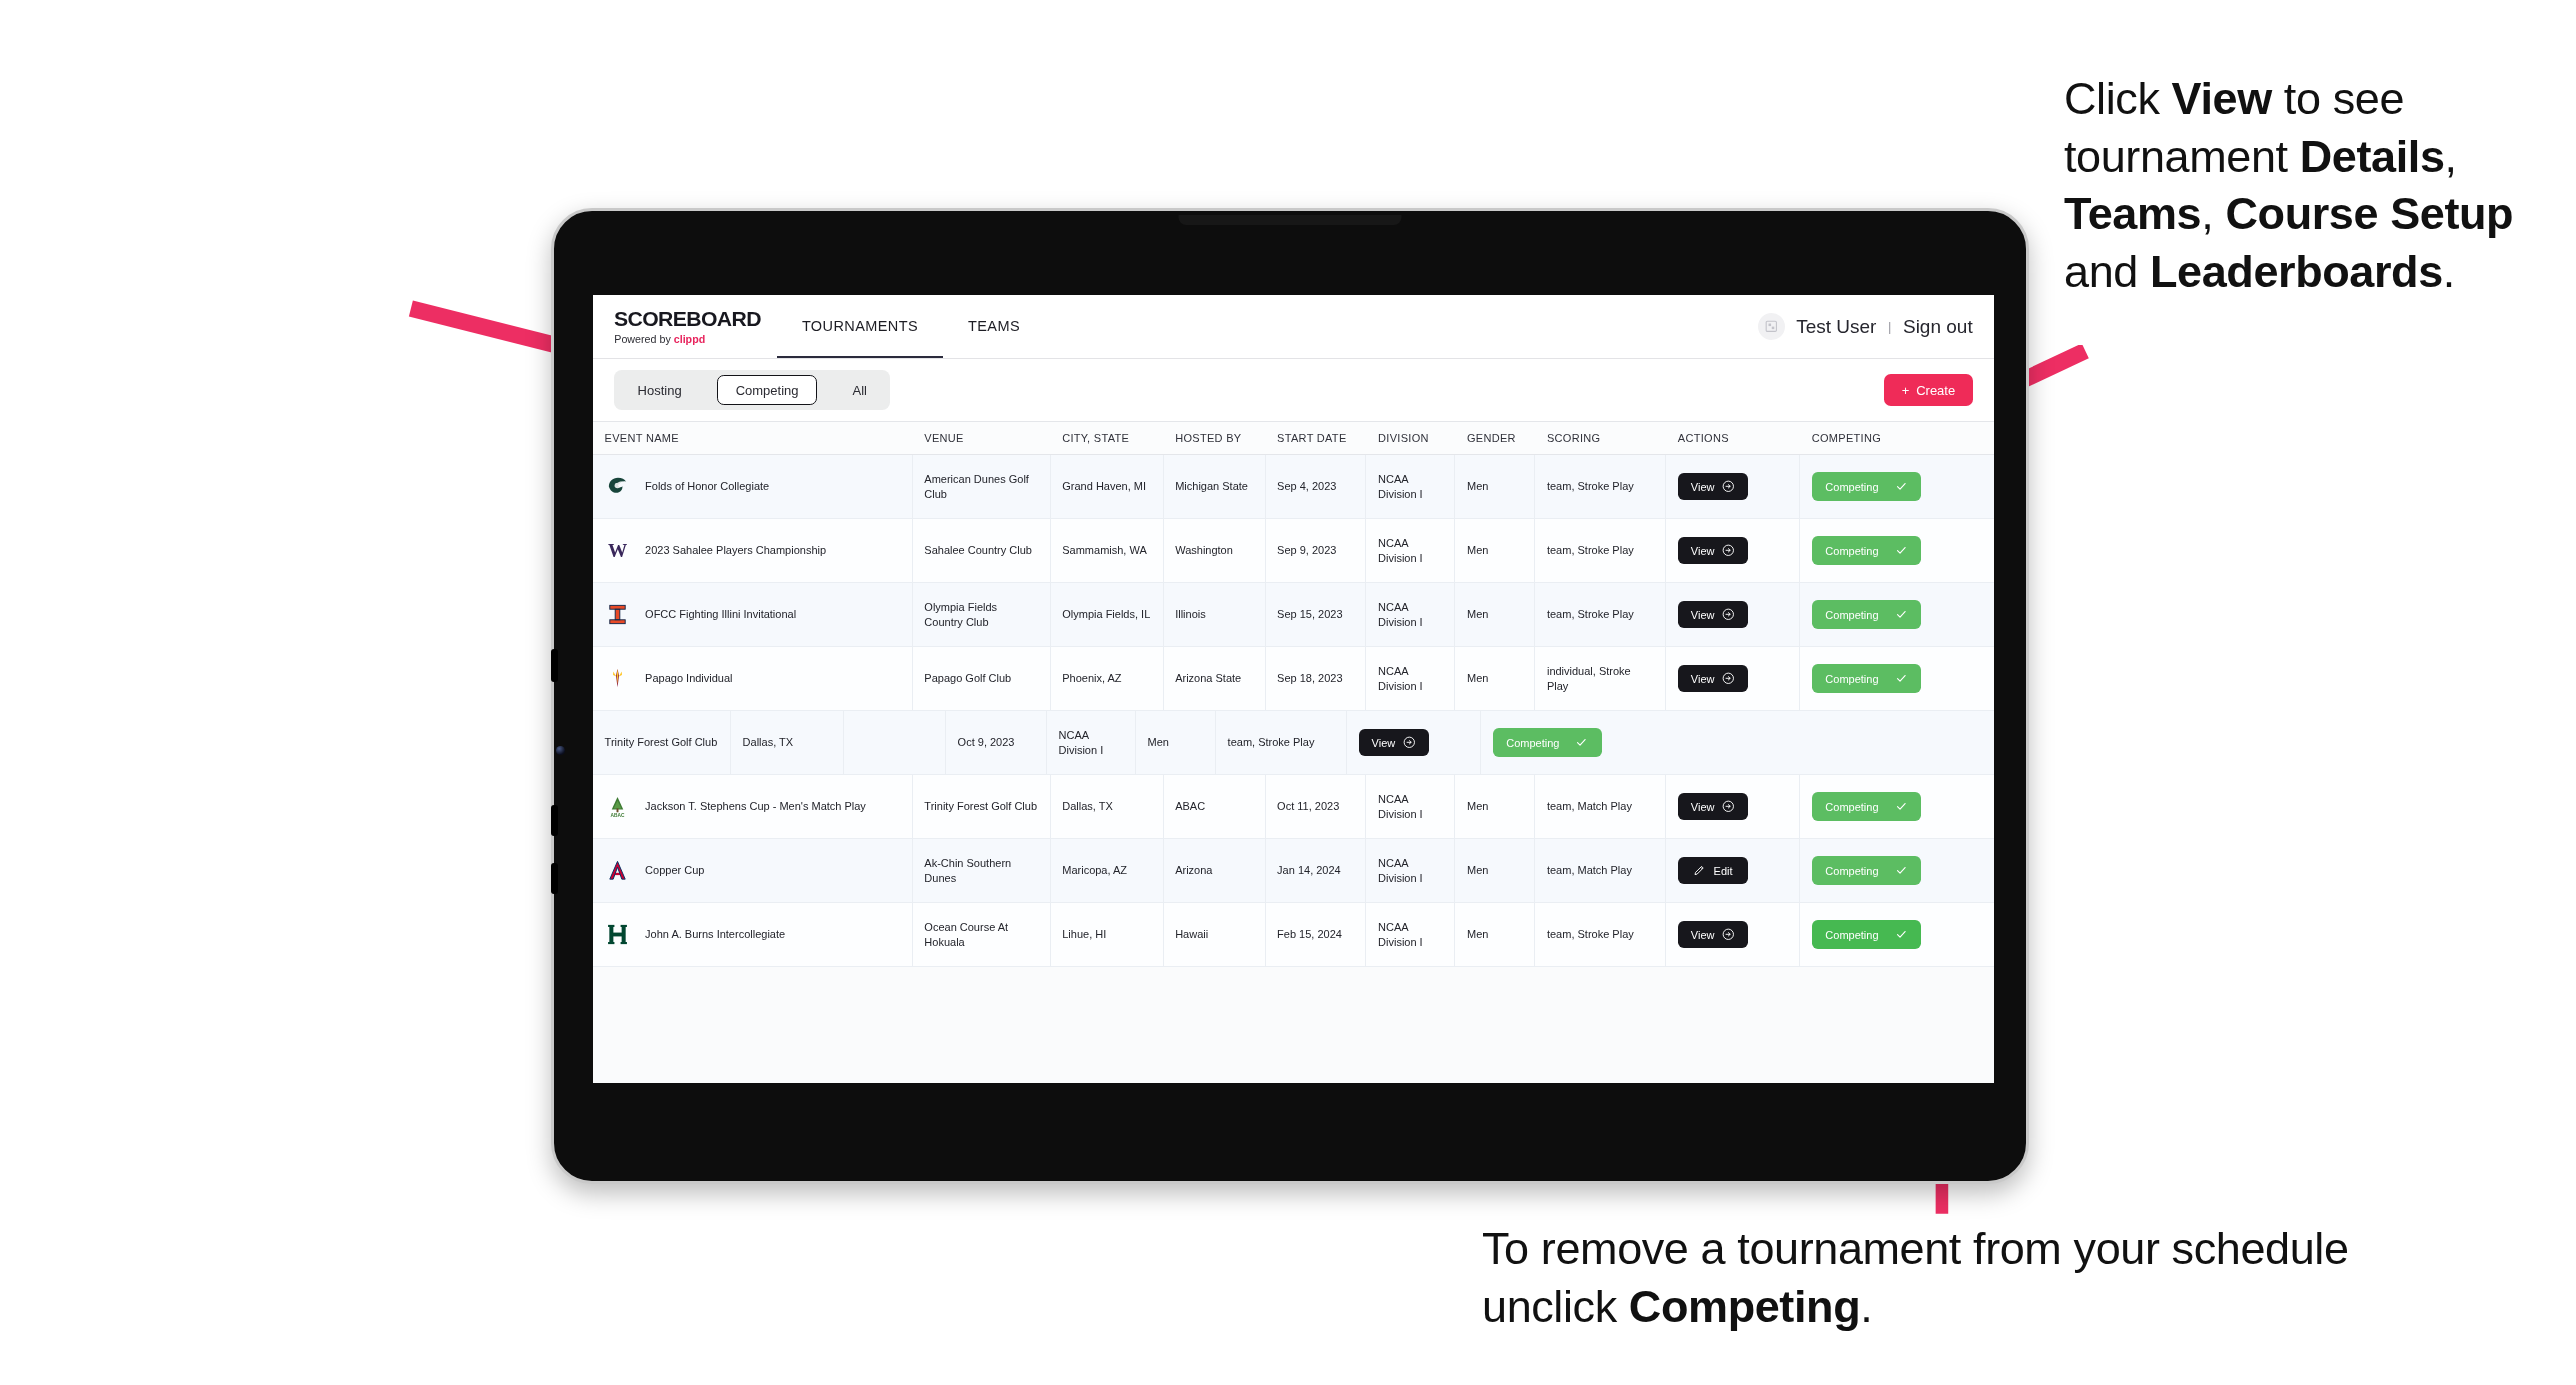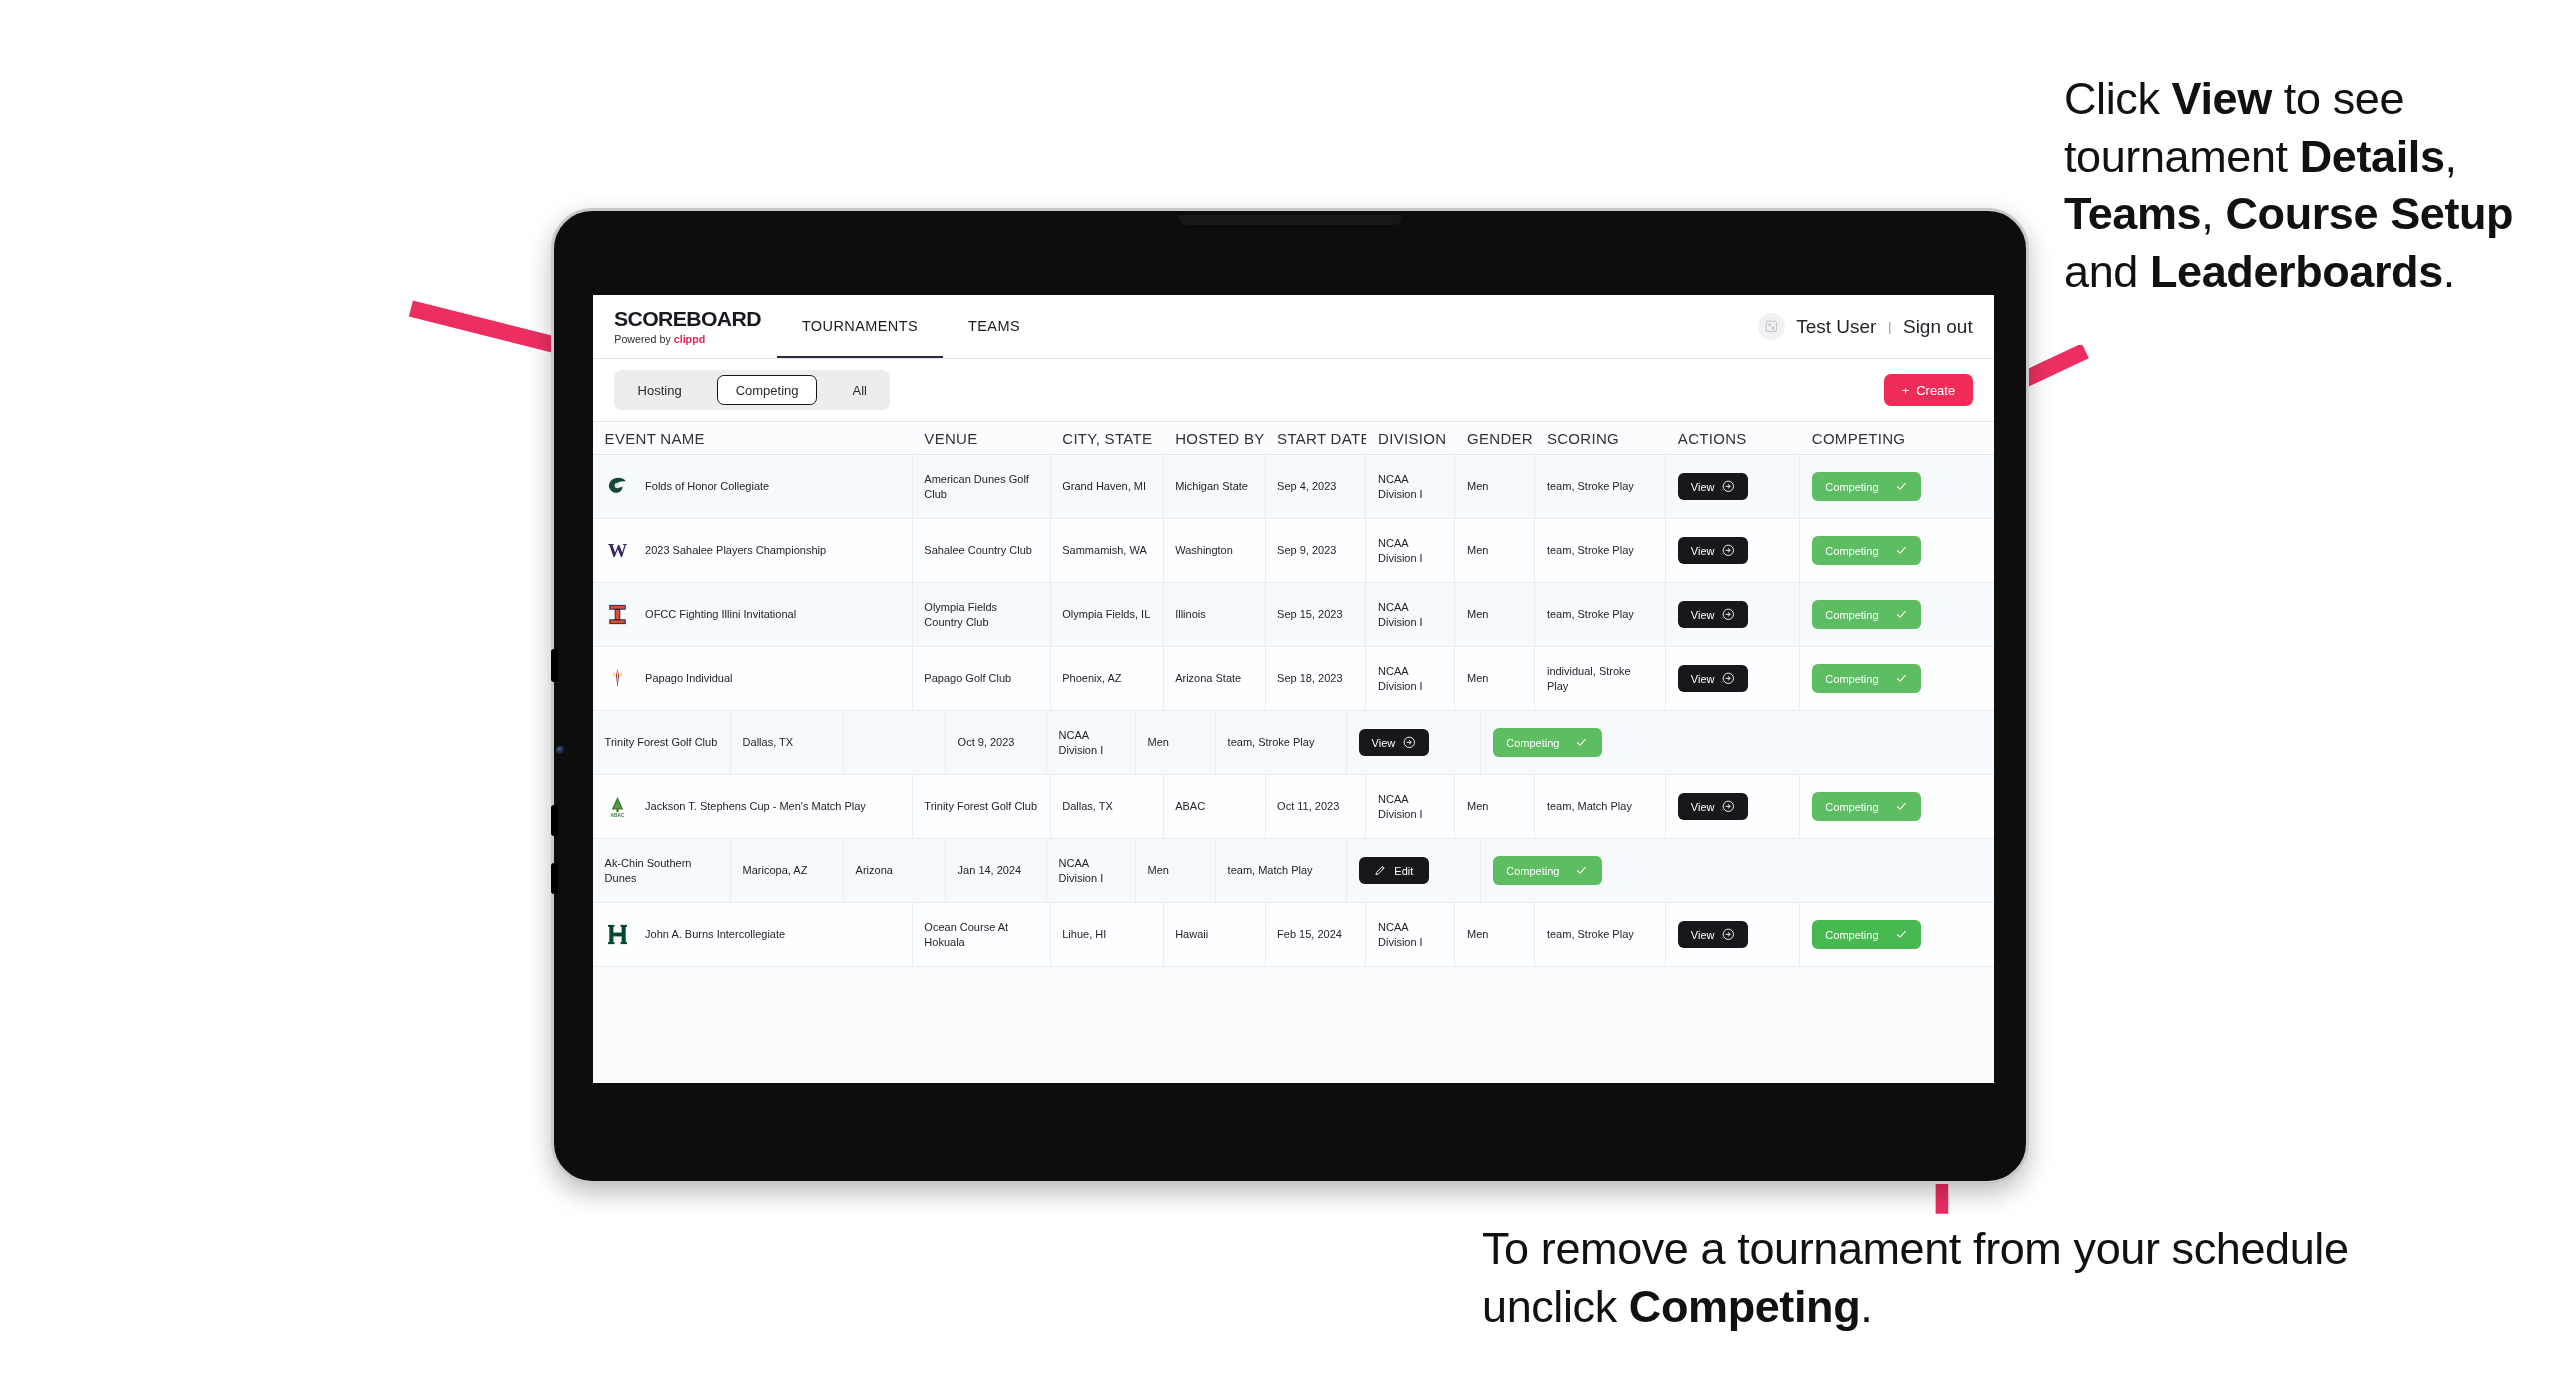--- a/index.html
+++ b/index.html
@@ -115,21 +115,21 @@
     border:none; font-family:"Liberation Sans", sans-serif;
   }
 
   
   #table { width:100%; border-top:1px solid #e4e6ea; }
   .thead {
     display:flex; background:#fbfcfd; border-bottom:1px solid #e4e6ea;
     height: 33px; align-items:center;
   }
   .th {
-    font-size: 15px; letter-spacing:0.3px; color:#30313a;
+    font-size: 11px; letter-spacing:0.3px; color:#30313a;
     padding: 0 11.6px; white-space:nowrap; overflow:hidden;
   }
   .trow {
     display:flex; align-items:stretch; min-height: 64px;
     border-bottom:1px solid #eaeef3; background:#f6f9fd;
   }
   .trow:nth-child(even) { background:#fdfeff; }
   .td {
     padding: 9.7px 11.6px; font-size:11px; color:#23242b;
     display:flex; align-items:center; line-height:1.36;
@@ -483,20 +483,32 @@
               <div class="td c-compet last">
                 <button class="badge-compet">
                   <span>Competing</span>
                   <svg width="12.6" height="12.6" viewBox="0 0 20 20">
                     <path d="M4 10.6 L8 14.4 L16 5.6" fill="none" stroke="#ffffff" stroke-width="1.8" stroke-linecap="round" stroke-linejoin="round"></path>
                   </svg>
                 </button>
               </div>
             </div>
             <div class="trow">
+              <div class="td c-event">
+                <span class="event-cell">
+                  <span class="logo">
+                    <svg viewBox="0 0 26 26" width="25" height="25">
+                      <path d="M13 3.5 L21 22 H17.5 L13 9.5 L8.5 22 H5 Z" fill="#cc0033"></path>
+                      <rect x="8.6" y="15.4" width="8.8" height="2.4" fill="#cc0033"></rect>
+                      <path d="M13 3.5 L21 22 H17.5 L13 9.5 L8.5 22 H5 Z" fill="none" stroke="#003366" stroke-width="1"></path>
+                    </svg>
+                  </span>
+                  <span>Copper Cup</span>
+                </span>
+              </div>
               <div class="td c-venue">Ak-Chin Southern Dunes</div>
               <div class="td c-city">Maricopa, AZ</div>
               <div class="td c-host">Arizona</div>
               <div class="td c-date">Jan 14, 2024</div>
               <div class="td c-div">NCAA Division I</div>
               <div class="td c-gender">Men</div>
               <div class="td c-score">team, Match Play</div>
               <div class="td c-action">
                 <button class="btn-dark">
                   <svg width="12.6" height="12.6" viewBox="0 0 20 20">

